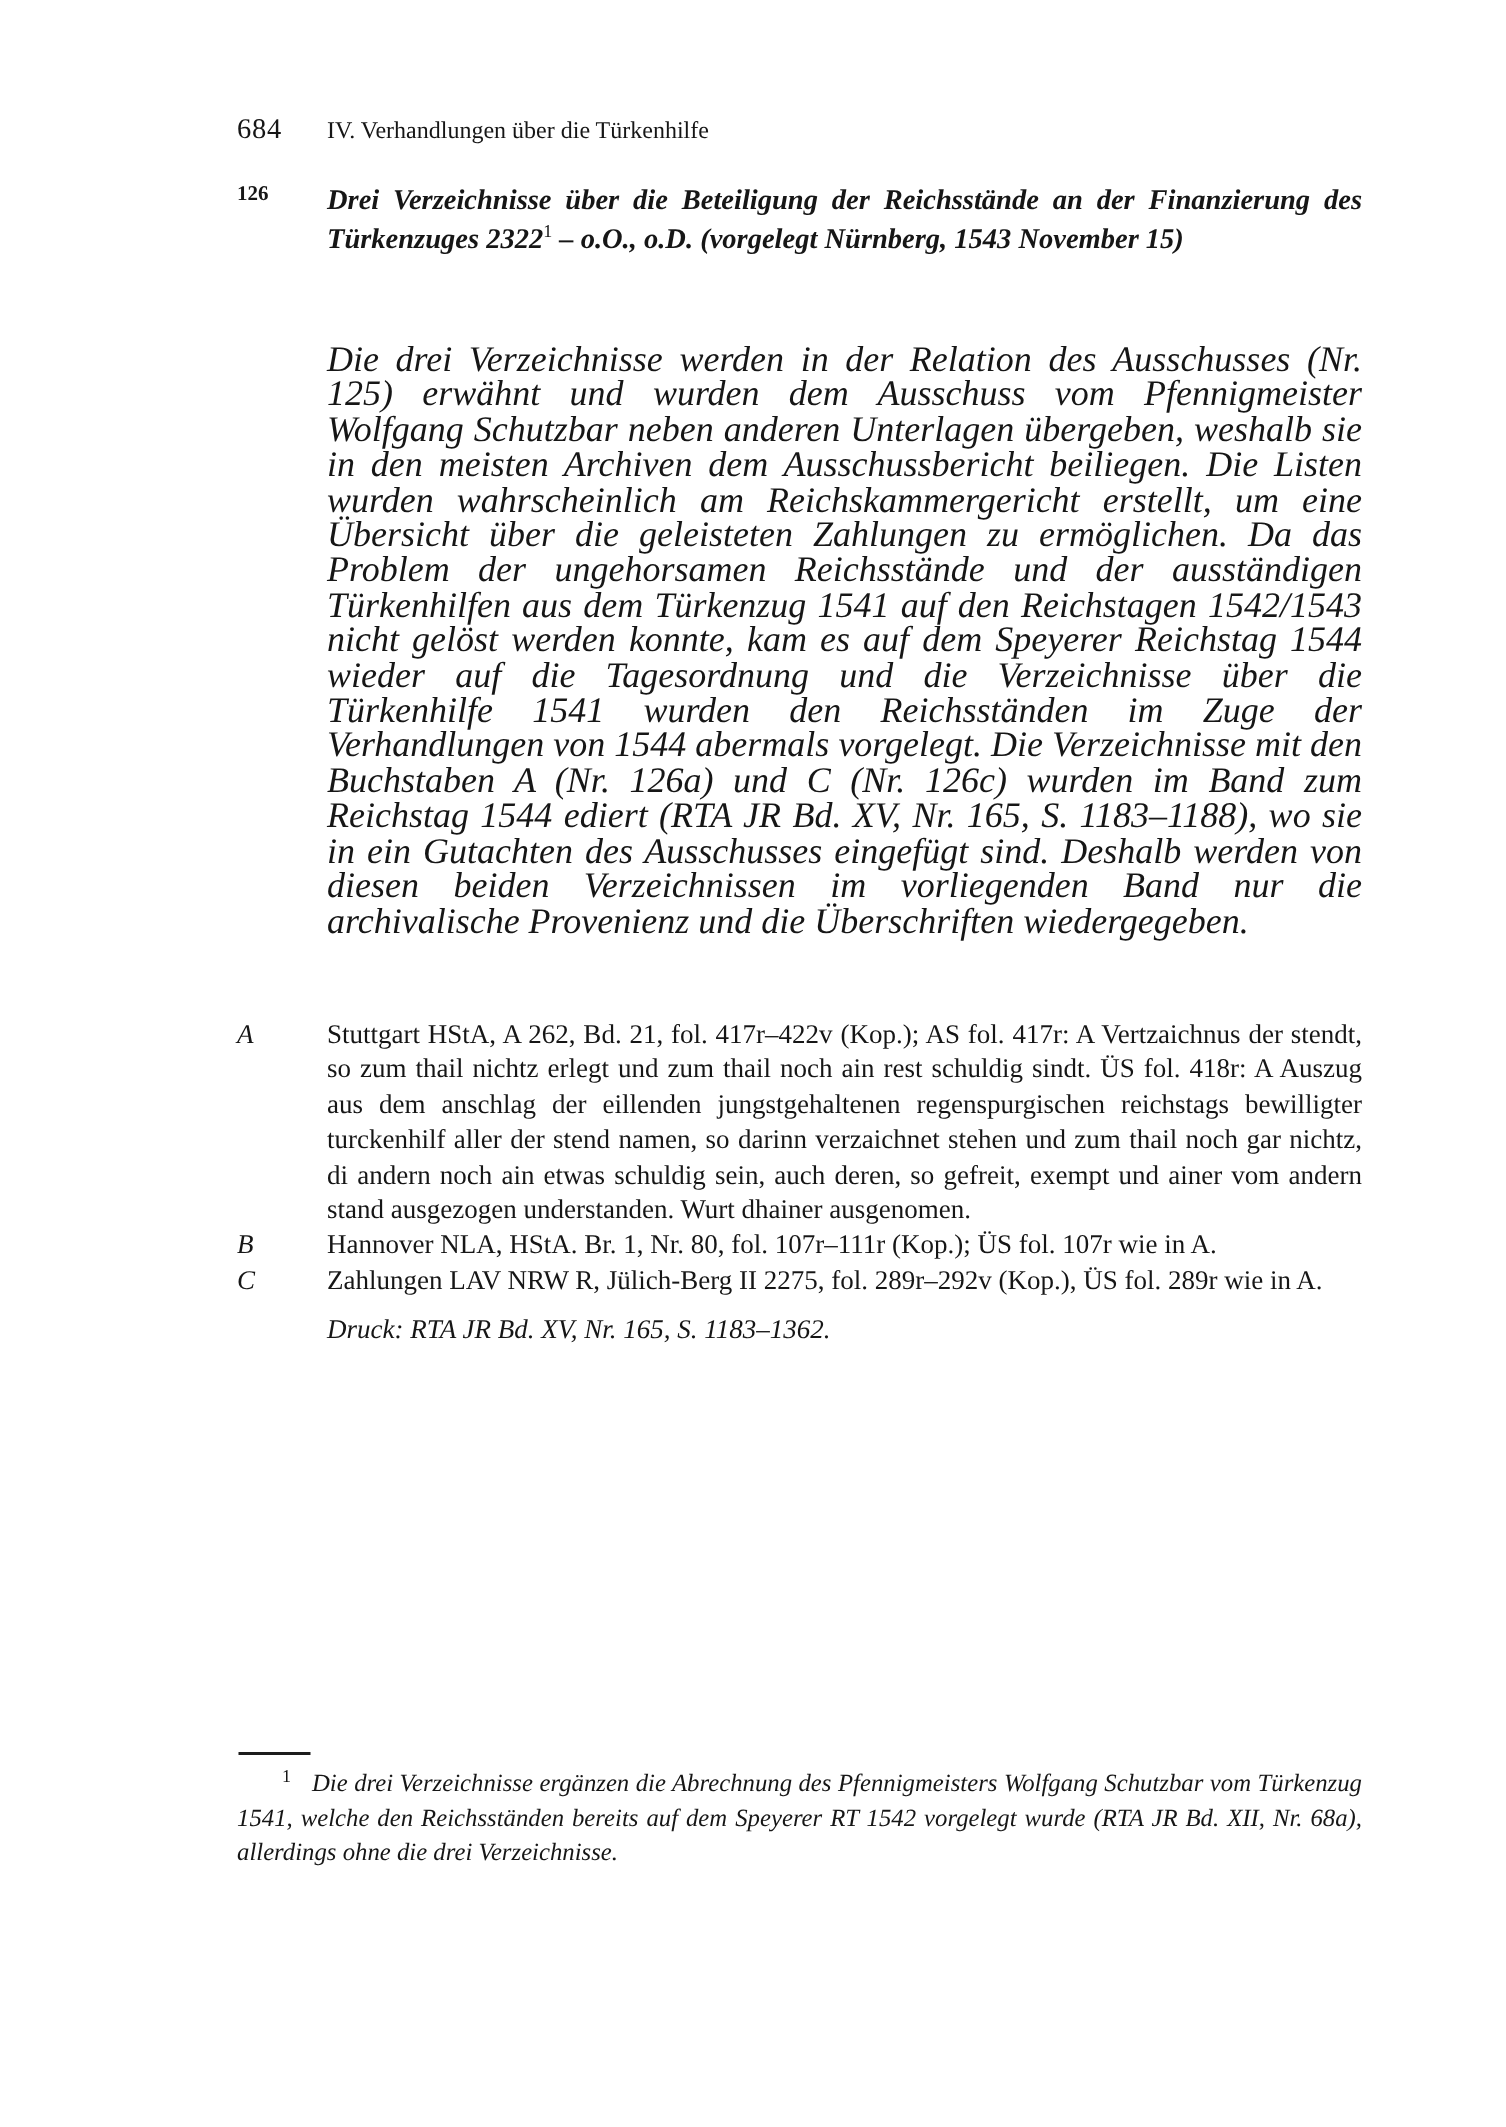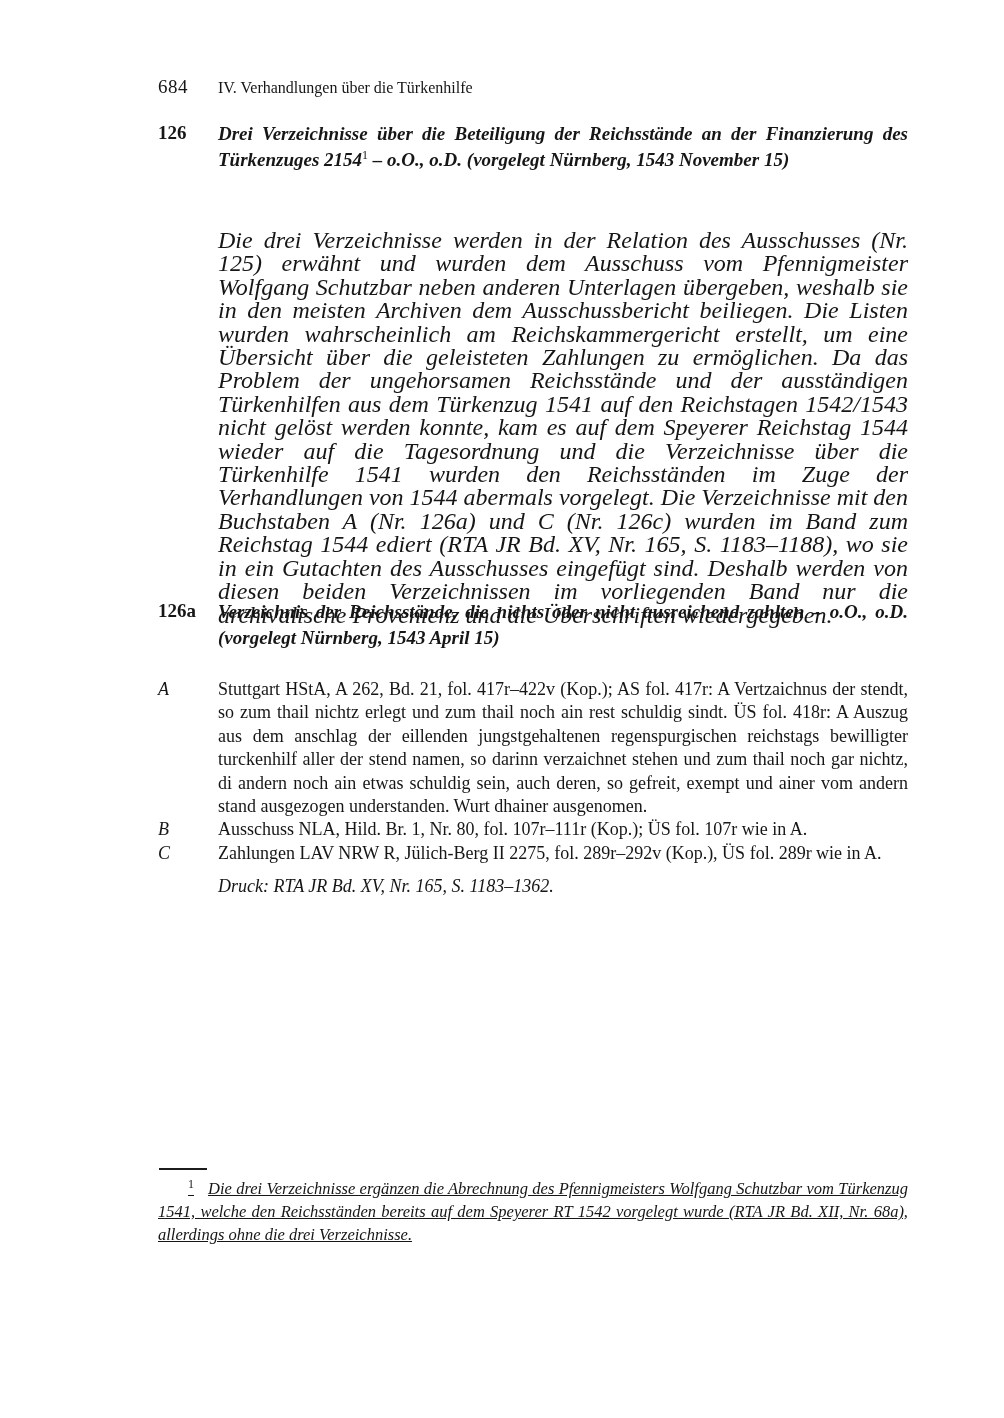--- a/index.html
+++ b/index.html
@@ -17,21 +17,21 @@
     font-size: 19px; letter-spacing: 0.5px;
   }
   .running-head {
     position: absolute; left: 218px; top: 79px; width: 690px;
     font-size: 16px;
   }
 
   .doc-block { position: absolute; left: 158px; width: 750px; }
   .doc-num {
     position: absolute; left: 0; top: 1px;
-    font-weight: 700; font-size: 19px;
+    font-weight: 700; font-size: 14px;
   }
   .doc-title {
     margin: 0 0 0 60px;
     font-weight: 700; font-style: italic;
     font-size: 19px; line-height: 25.5px;
     text-align: justify;
   }
   .fn-ref {
     font-style: normal; font-weight: 400;
     font-size: 12px; line-height: 0; vertical-align: super;
@@ -56,58 +56,54 @@
 
   .footnote { position: absolute; left: 158px; top: 1168px; width: 750px; }
   .fn-rule {
     width: 48px; height: 0;
     border-top: 2px solid #1c1c1c;
     margin: 0 0 7px 1px;
   }
   .fn-text {
     margin: 0; font-style: italic;
     font-size: 16.5px; line-height: 23.2px;
-    text-align: justify; text-indent: 30px; text-decoration: underline;
+    text-align: justify; text-indent: 30px;
   }
   .fn-marker {
     font-style: normal; font-size: 12px;
     line-height: 0; vertical-align: super;
     margin-right: 14px;
   }
 </style>
 </head>
 <body>
 
 <div class="page">
 
   <div class="page-number">684</div>
   <div class="running-head">IV. Verhandlungen über die Türkenhilfe</div>
 
   <div class="doc-block" style="top:121px">
     <span class="doc-num">126</span>
-    <h1 class="doc-title"><span>Drei Verzeichnisse über die Beteiligung der Reichsstände an der Finanzierung des Türkenzuges 2154</span><sup class="fn-ref">1</sup><span> – o.O., o.D. (vorgelegt Nürnberg, 1543 November 15)</span></h1>
+    <h1 class="doc-title"><span>Drei Verzeichnisse über die Beteiligung der Reichsstände an der Finanzierung des Türkenzuges 2322</span><sup class="fn-ref">1</sup><span> – o.O., o.D. (vorgelegt Nürnberg, 1543 November 15)</span></h1>
   </div>
 
   <p class="intro">Die drei Verzeichnisse werden in der Relation des Ausschusses (Nr. 125) erwähnt und wurden dem Ausschuss vom Pfennigmeister Wolfgang Schutzbar neben anderen Unterlagen übergeben, weshalb sie in den meisten Archiven dem Ausschussbericht beiliegen. Die Listen wurden wahrscheinlich am Reichskammergericht erstellt, um eine Übersicht über die geleisteten Zahlungen zu ermöglichen. Da das Problem der ungehorsamen Reichsstände und der ausständigen Türkenhilfen aus dem Türkenzug 1541 auf den Reichstagen 1542/1543 nicht gelöst werden konnte, kam es auf dem Speyerer Reichstag 1544 wieder auf die Tagesordnung und die Verzeichnisse über die Türkenhilfe 1541 wurden den Reichsständen im Zuge der Verhandlungen von 1544 abermals vorgelegt. Die Verzeichnisse mit den Buchstaben A (Nr. 126a) und C (Nr. 126c) wurden im Band zum Reichstag 1544 ediert (RTA JR Bd. XV, Nr. 165, S. 1183–1188), wo sie in ein Gutachten des Ausschusses eingefügt sind. Deshalb werden von diesen beiden Verzeichnissen im vorliegenden Band nur die archivalische Provenienz und die Überschriften wiedergegeben.</p>
 
-  <div class="doc-block" style="top:599px">
-    <span class="doc-num">126a</span>
-    <h2 class="doc-title">Verzeichnis der Reichsstände, die nichts oder nicht ausreichend zahlten – o.O., o.D. (vorgelegt Nürnberg, 1543 April 15)</h2>
-  </div>
 
   <div class="sources">
 
     <div class="source-row">
       <span class="siglum">A</span>
       <p class="source-text"><span class="it">Stuttgart HStA, A 262, Bd. 21, fol. 417r–422v (Kop.); AS fol. 417r:</span><span> A Vertzaichnus der stendt, so zum thail nichtz erlegt und zum thail noch ain rest schuldig sindt. </span><span class="it">ÜS fol. 418r:</span><span> A Auszug aus dem anschlag der eillenden jungstgehaltenen regenspurgischen reichstags bewilligter turckenhilf aller der stend namen, so darinn verzaichnet stehen und zum thail noch gar nichtz, di andern noch ain etwas schuldig sein, auch deren, so gefreit, exempt und ainer vom andern stand ausgezogen understanden. Wurt dhainer ausgenomen.</span></p>
     </div>
 
     <div class="source-row">
       <span class="siglum">B</span>
-      <p class="source-text"><span class="it">Ausschuss NLA, Hild. Br. 1, Nr. 80, fol. 107r–111r (Kop.); ÜS fol. 107r wie in A.</span></p>
+      <p class="source-text"><span class="it">Hannover NLA, HStA. Br. 1, Nr. 80, fol. 107r–111r (Kop.); ÜS fol. 107r wie in A.</span></p>
     </div>
 
     <div class="source-row">
       <span class="siglum">C</span>
       <p class="source-text"><span class="it">Zahlungen LAV NRW R, Jülich-Berg II 2275, fol. 289r–292v (Kop.), ÜS fol. 289r wie in A.</span></p>
     </div>
 
     <p class="druck">Druck: RTA JR Bd. XV, Nr. 165, S. 1183–1362.</p>
   </div>
 

